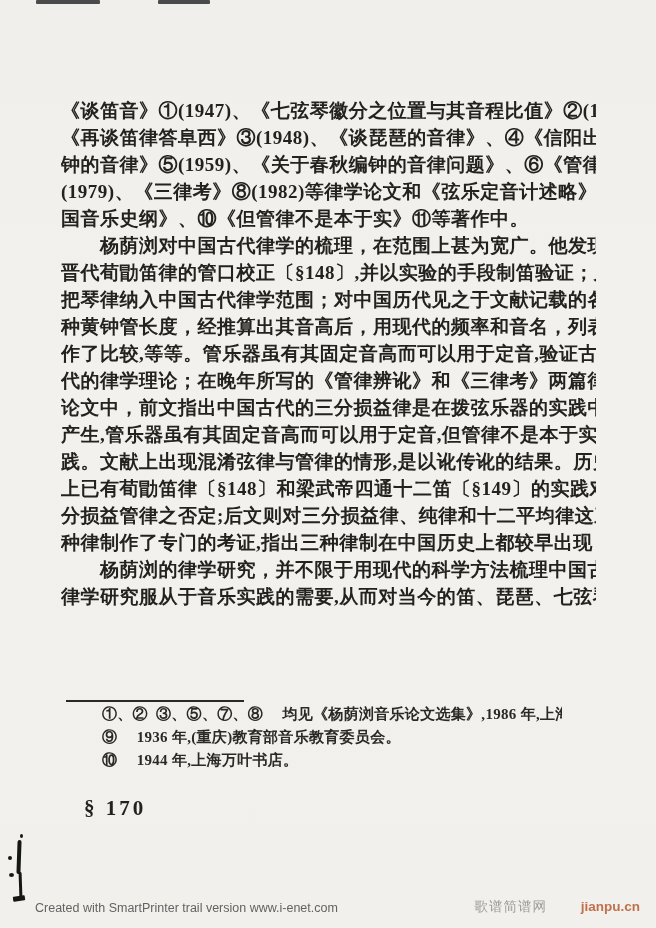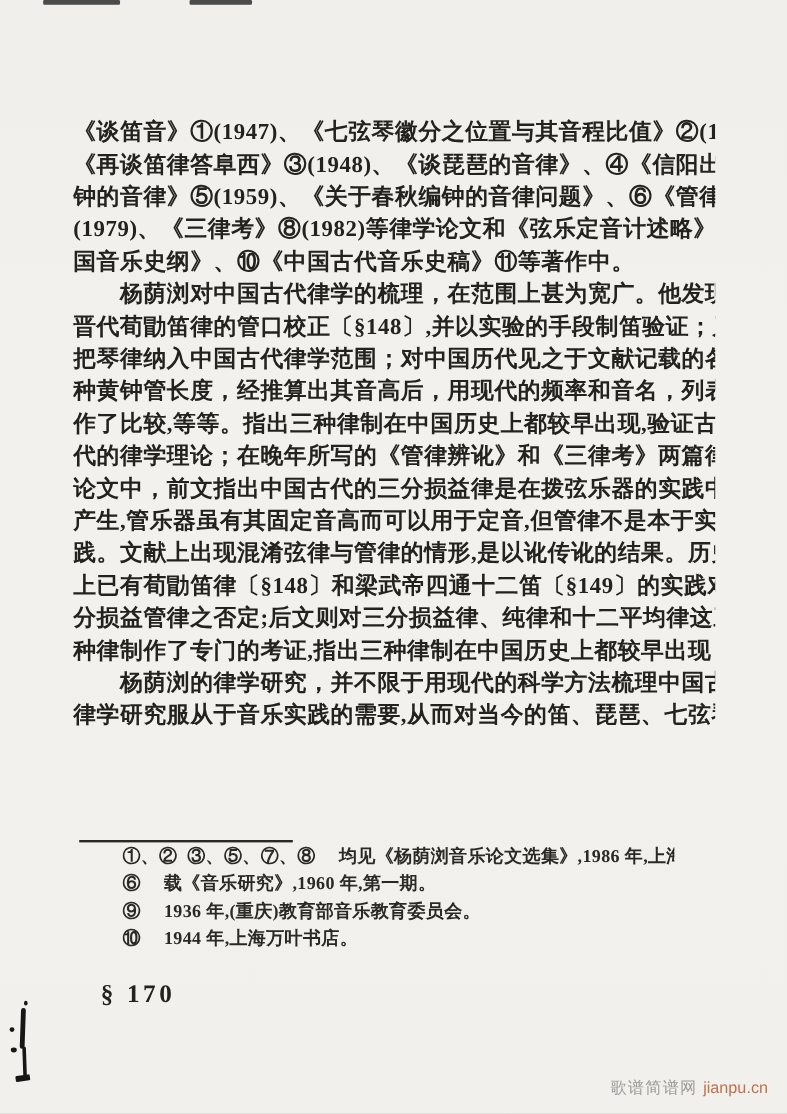--- a/index.html
+++ b/index.html
@@ -29,35 +29,35 @@
   
   .fnsep{position:absolute;left:66px;top:700px;width:178px;height:2px;background:#2a2926;}
   .footnotes{position:absolute;left:102px;top:703px;width:460px;color:#2a2926;}
   .fline{
     font-size:15px;line-height:23px;height:23px;
     font-weight:600;letter-spacing:0.3px;
     white-space:pre;overflow:hidden;
   }
   
   .pagenum{
-    position:absolute;left:84px;top:816px;
+    position:absolute;left:84px;top:796px;
     font-size:21px;font-weight:700;color:#23221f;letter-spacing:3px;
   }
   
   .wm-left{
     position:absolute;left:35px;bottom:13px;
     font-family:"Liberation Sans","DejaVu Sans",sans-serif;
     font-size:12.5px;color:#636363;
   }
   .wm-right{
     position:absolute;right:16px;bottom:12px;
     font-family:"Liberation Sans","DejaVu Sans",sans-serif;
     font-size:13.5px;color:#9b9b99;letter-spacing:1px;
   }
-  .wm-right .domain{color:#c0714b;font-weight:400;letter-spacing:0;}
+  .wm-right .domain{color:#c0714b;font-weight:700;letter-spacing:0;margin-left:29px;}
   
   .ink{position:absolute;background:#161614;}
   .ink.i1{left:17px;top:840px;width:4px;height:34px;transform:rotate(2deg);border-radius:2px;}
   .ink.i2{left:19px;top:872px;width:3px;height:26px;transform:rotate(-2deg);border-radius:2px;}
   .ink.i3{left:13px;top:896px;width:12px;height:5px;transform:rotate(-8deg);border-radius:1px;}
   .ink.i4{left:8px;top:856px;width:4px;height:4px;border-radius:50%;}
   .ink.i5{left:9px;top:873px;width:5px;height:4px;border-radius:50%;}
   .ink.i6{left:20px;top:834px;width:3px;height:4px;border-radius:50%;}
 </style>
 </head>
@@ -67,58 +67,58 @@
 
   <div class="topbar b1"></div>
   <div class="topbar b2"></div>
 
   <div class="content">
       <div class="para">
         <div class="tline">《谈笛音》①(1947)、《七弦琴徽分之位置与其音程比值》②(1948)、</div>
         <div class="tline">《再谈笛律答阜西》③(1948)、《谈琵琶的音律》、④《信阳出土春秋编</div>
         <div class="tline">钟的音律》⑤(1959)、《关于春秋编钟的音律问题》、⑥《管律辨讹》⑦</div>
         <div class="tline">(1979)、《三律考》⑧(1982)等律学论文和《弦乐定音计述略》、⑨《中</div>
-        <div class="tline plast">国音乐史纲》、⑩《中国古代音乐史稿》⑪等著作中。</div>
+        <div class="tline plast">国音乐史纲》、⑩《但管律不是本于实》⑪等著作中。</div>
       </div>
       <div class="para">
         <div class="tline">　　杨荫浏对中国古代律学的梳理，在范围上甚为宽广。他发现</div>
         <div class="tline">晋代荀勖笛律的管口校正〔§148〕,并以实验的手段制笛验证；又</div>
         <div class="tline">把琴律纳入中国古代律学范围；对中国历代见之于文献记载的各</div>
         <div class="tline">种黄钟管长度，经推算出其音高后，用现代的频率和音名，列表</div>
-        <div class="tline">作了比较,等等。指出三种律制在中国历史上都较早出现,验证古</div>
+        <div class="tline">作了比较,等等。管乐器虽有其固定音高而可以用于定音,验证古</div>
         <div class="tline">代的律学理论；在晚年所写的《管律辨讹》和《三律考》两篇律学</div>
         <div class="tline">论文中，前文指出中国古代的三分损益律是在拨弦乐器的实践中</div>
         <div class="tline">产生,管乐器虽有其固定音高而可以用于定音,但管律不是本于实</div>
         <div class="tline">践。文献上出现混淆弦律与管律的情形,是以讹传讹的结果。历史</div>
         <div class="tline">上已有荀勖笛律〔§148〕和梁武帝四通十二笛〔§149〕的实践对三</div>
         <div class="tline">分损益管律之否定;后文则对三分损益律、纯律和十二平均律这三</div>
         <div class="tline">种律制作了专门的考证,指出三种律制在中国历史上都较早出现，</div>
       </div>
       <div class="para">
         <div class="tline">　　杨荫浏的律学研究，并不限于用现代的科学方法梳理中国古</div>
         <div class="tline">律学研究服从于音乐实践的需要,从而对当今的笛、琵琶、七弦琴</div>
       </div>
     </div>
 
   <div class="fnsep"></div>
 
   <div class="footnotes">
       <div class="fline">①、②  ③、⑤、⑦、⑧　 均见《杨荫浏音乐论文选集》,1986 年,上海文</div>
-      <div class="fline">⑥　 载《音乐研究》,1960 年,第一期。</div>
       <div class="fline">⑨　 1936 年,(重庆)教育部音乐教育委员会。</div>
       <div class="fline">⑩　 1944 年,上海万叶书店。</div>
     </div>
 
   <div class="pagenum">§ 170</div>
 
   <div class="ink i1"></div>
   <div class="ink i2"></div>
   <div class="ink i3"></div>
   <div class="ink i4"></div>
   <div class="ink i5"></div>
   <div class="ink i6"></div>
 
+  <div class="wm-left">Created with SmartPrinter trail version www.i-enet.com</div>
   <div class="wm-right">
     <span>歌谱简谱网</span>
     <span class="domain">jianpu.cn</span>
   </div>
 
 </div>
 
 </body></html>

